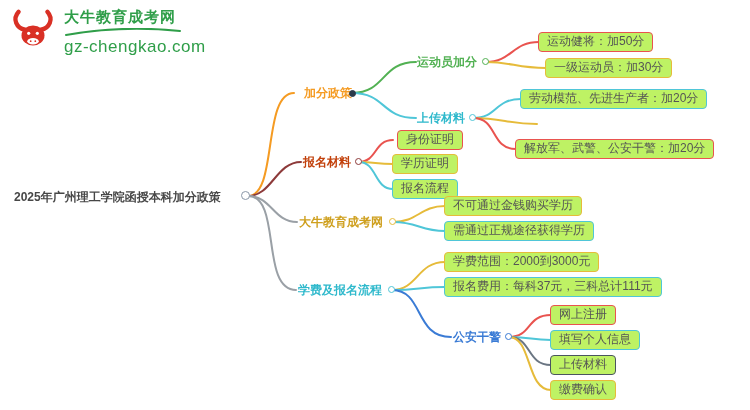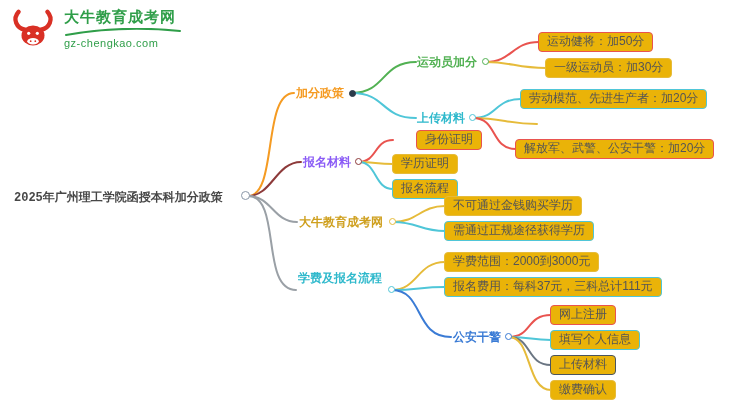--- a/index.html
+++ b/index.html
@@ -5,33 +5,33 @@
   html,body{margin:0;padding:0;background:#fff;}
   .stage{position:relative;width:750px;height:410px;background:#fff;overflow:hidden;
          font-family:"Liberation Sans","DejaVu Sans",sans-serif;}
   .wires{position:absolute;left:0;top:0;}
 
   
   .logo{position:absolute;left:10px;top:8px;display:flex;gap:8px;align-items:flex-start;}
   .bull{width:46px;height:42px;flex:0 0 auto;}
   .logo-title{font-size:15px;font-weight:bold;color:#2f9e49;letter-spacing:1px;white-space:nowrap;}
   .swoosh{display:block;width:118px;height:9px;margin-top:1px;}
-  .logo-url{font-size:11px;color:#2f9e49;letter-spacing:.5px;white-space:nowrap;}
+  .logo-url{font-size:17px;color:#2f9e49;letter-spacing:.5px;white-space:nowrap;}
 
   
-  .root{position:absolute;left:14px;top:189px;font-size:12px;font-weight:600;color:#474747;white-space:nowrap;font-family:Liberation Mono, monospace;}
+  .root{position:absolute;left:14px;top:189px;font-size:12px;font-weight:600;color:#474747;white-space:nowrap;}
   .blabel{position:absolute;font-size:12px;font-weight:600;white-space:nowrap;}
   .leaf{position:absolute;height:20px;line-height:17px;padding:0 8px;border:1.5px solid #999;
-        border-radius:4px;font-size:12px;color:#555;background:#eab308;white-space:nowrap;box-sizing:border-box;}
+        border-radius:4px;font-size:12px;color:#555;background:#bef264;white-space:nowrap;box-sizing:border-box;}
   .dot{position:absolute;width:7px;height:7px;border-radius:50%;background:#fff;
        border:1.5px solid #999;box-sizing:border-box;}
 
   
   .t-orange{color:#f59b22}.t-green{color:#52b153}.t-cyan{color:#2fb9cc}
-  .t-maroon{color:#8b5cf6}.t-yellow{color:#cfa01f}.t-blue{color:#3a7bd5}
+  .t-maroon{color:#c2410c}.t-yellow{color:#cfa01f}.t-blue{color:#3a7bd5}
   
   .b-red{border-color:#e9534f}.b-yellow{border-color:#e6bb3a}.b-cyan{border-color:#4fc6d8}
   .b-dark{border-color:#4a5560}.b-green{border-color:#52b153}.b-maroon{border-color:#8d3a3a}
   .b-blue{border-color:#3a7bd5}.b-gray{border-color:#8a97a8}
   .d-filled{background:#2b3a4a;border-color:#2b3a4a}
 </style>
 </head>
 <body>
 
 <div class="stage">
@@ -87,47 +87,47 @@
       <svg class="swoosh" viewBox="0 0 118 9">
         <path d="M2,7 Q58,-3 116,3" stroke="#2f9e49" stroke-width="2" fill="none" stroke-linecap="round"></path>
       </svg>
       <div class="logo-url">gz-chengkao.com</div>
     </div>
   </div>
 
   <div class="root">2025年广州理工学院函授本科加分政策</div>
   <div class="dot b-gray" style="left:241px;top:191px;width:9px;height:9px"></div>
 
-  <div class="blabel t-orange" style="left:296px;top:85px">加分政策</div>
+  <div class="blabel t-orange" style="left:304px;top:85px">加分政策</div>
   <div class="dot d-filled" style="left:349px;top:90px"></div>
 
   <div class="blabel t-green" style="left:417px;top:54px">运动员加分</div>
   <div class="dot b-green" style="left:482px;top:58px"></div>
 
   <div class="blabel t-cyan" style="left:417px;top:110px">上传材料</div>
   <div class="dot b-cyan" style="left:469px;top:114px"></div>
 
   <div class="blabel t-maroon" style="left:303px;top:154px">报名材料</div>
   <div class="dot b-maroon" style="left:355px;top:158px"></div>
 
   <div class="blabel t-yellow" style="left:299px;top:214px">大牛教育成考网</div>
   <div class="dot b-yellow" style="left:389px;top:218px"></div>
 
-  <div class="blabel t-cyan" style="left:298px;top:270px">学费及报名流程</div>
+  <div class="blabel t-cyan" style="left:298px;top:282px">学费及报名流程</div>
   <div class="dot b-cyan" style="left:388px;top:286px"></div>
 
   <div class="blabel t-blue" style="left:453px;top:329px">公安干警</div>
   <div class="dot b-blue" style="left:505px;top:333px"></div>
 
   <div class="leaf b-red" style="left:538px;top:32px">运动健将：加50分</div>
   <div class="leaf b-yellow" style="left:545px;top:58px">一级运动员：加30分</div>
   <div class="leaf b-cyan" style="left:520px;top:89px">劳动模范、先进生产者：加20分</div>
   <div class="leaf b-red" style="left:515px;top:139px">解放军、武警、公安干警：加20分</div>
 
-  <div class="leaf b-red" style="left:416px;top:130px">身份证明</div>
+  <div class="leaf b-red" style="left:397px;top:130px">身份证明</div>
   <div class="leaf b-yellow" style="left:392px;top:154px">学历证明</div>
   <div class="leaf b-cyan" style="left:392px;top:179px">报名流程</div>
 
   <div class="leaf b-yellow" style="left:444px;top:196px">不可通过金钱购买学历</div>
   <div class="leaf b-cyan" style="left:444px;top:221px">需通过正规途径获得学历</div>
 
   <div class="leaf b-yellow" style="left:444px;top:252px">学费范围：2000到3000元</div>
   <div class="leaf b-cyan" style="left:444px;top:277px">报名费用：每科37元，三科总计111元</div>
 
   <div class="leaf b-red" style="left:550px;top:305px">网上注册</div>

